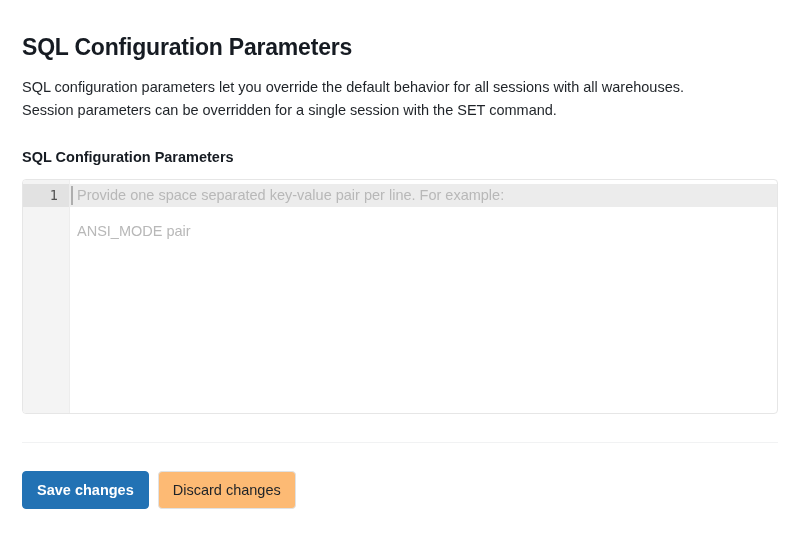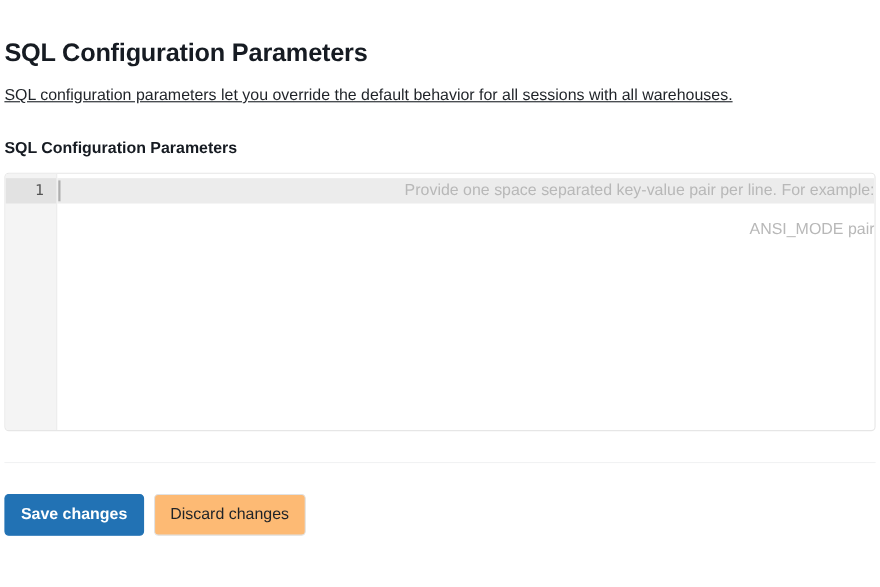--- a/index.html
+++ b/index.html
@@ -13,21 +13,21 @@
     font-family: "Liberation Sans", sans-serif;
     color: #212529;
     overflow: hidden;
   }
 
   .page {
     position: relative;
     width: 800px;
     height: 534px;
     box-sizing: border-box;
-    padding: 0 4px;
+    padding: 0 22px;
   }
 
   .page-title {
     font-size: 23px;
     font-weight: bold;
     letter-spacing: -0.2px;
     color: #161b22;
     margin: 0;
     padding-top: 33px;
     line-height: 28px;
@@ -36,21 +36,20 @@
   .description {
     margin: 0;
     padding-top: 15px;
     font-size: 14.5px;
     line-height: 22.5px;
     color: #1f2328;
     max-width: 740px;
   }
   .description .line {
     display: block;
-    text-decoration: underline;
   }
 
   .field-label {
     margin: 0;
     padding-top: 26px;
     font-size: 14.5px;
     font-weight: bold;
     color: #161b22;
     line-height: 20px;
   }
@@ -120,21 +119,20 @@
     font-family: "Liberation Sans", sans-serif;
     font-size: 14.5px;
     color: #b8b8b8;
     padding-left: 7px;
   }
   .placeholder .ph-line {
     display: block;
     height: 36px;
     line-height: 23px;
     white-space: pre;
-    text-align: right;
   }
 
   
   .divider {
     margin: 0;
     margin-top: 28px;
     height: 1px;
     background: #f1f2f3;
     border: 0;
   }
@@ -172,20 +170,21 @@
 </style>
 </head>
 <body>
 
 <div class="page">
 
   <h1 class="page-title">SQL Configuration Parameters</h1>
 
   <p class="description">
     <span class="line">SQL configuration parameters let you override the default behavior for all sessions with all warehouses.</span>
+    <span class="line">Session parameters can be overridden for a single session with the SET command.</span>
   </p>
 
   <div class="field-label">SQL Configuration Parameters</div>
 
   <div class="editor">
 
     <div class="editor-gutter">
       <div class="gutter-line">1</div>
     </div>
 

